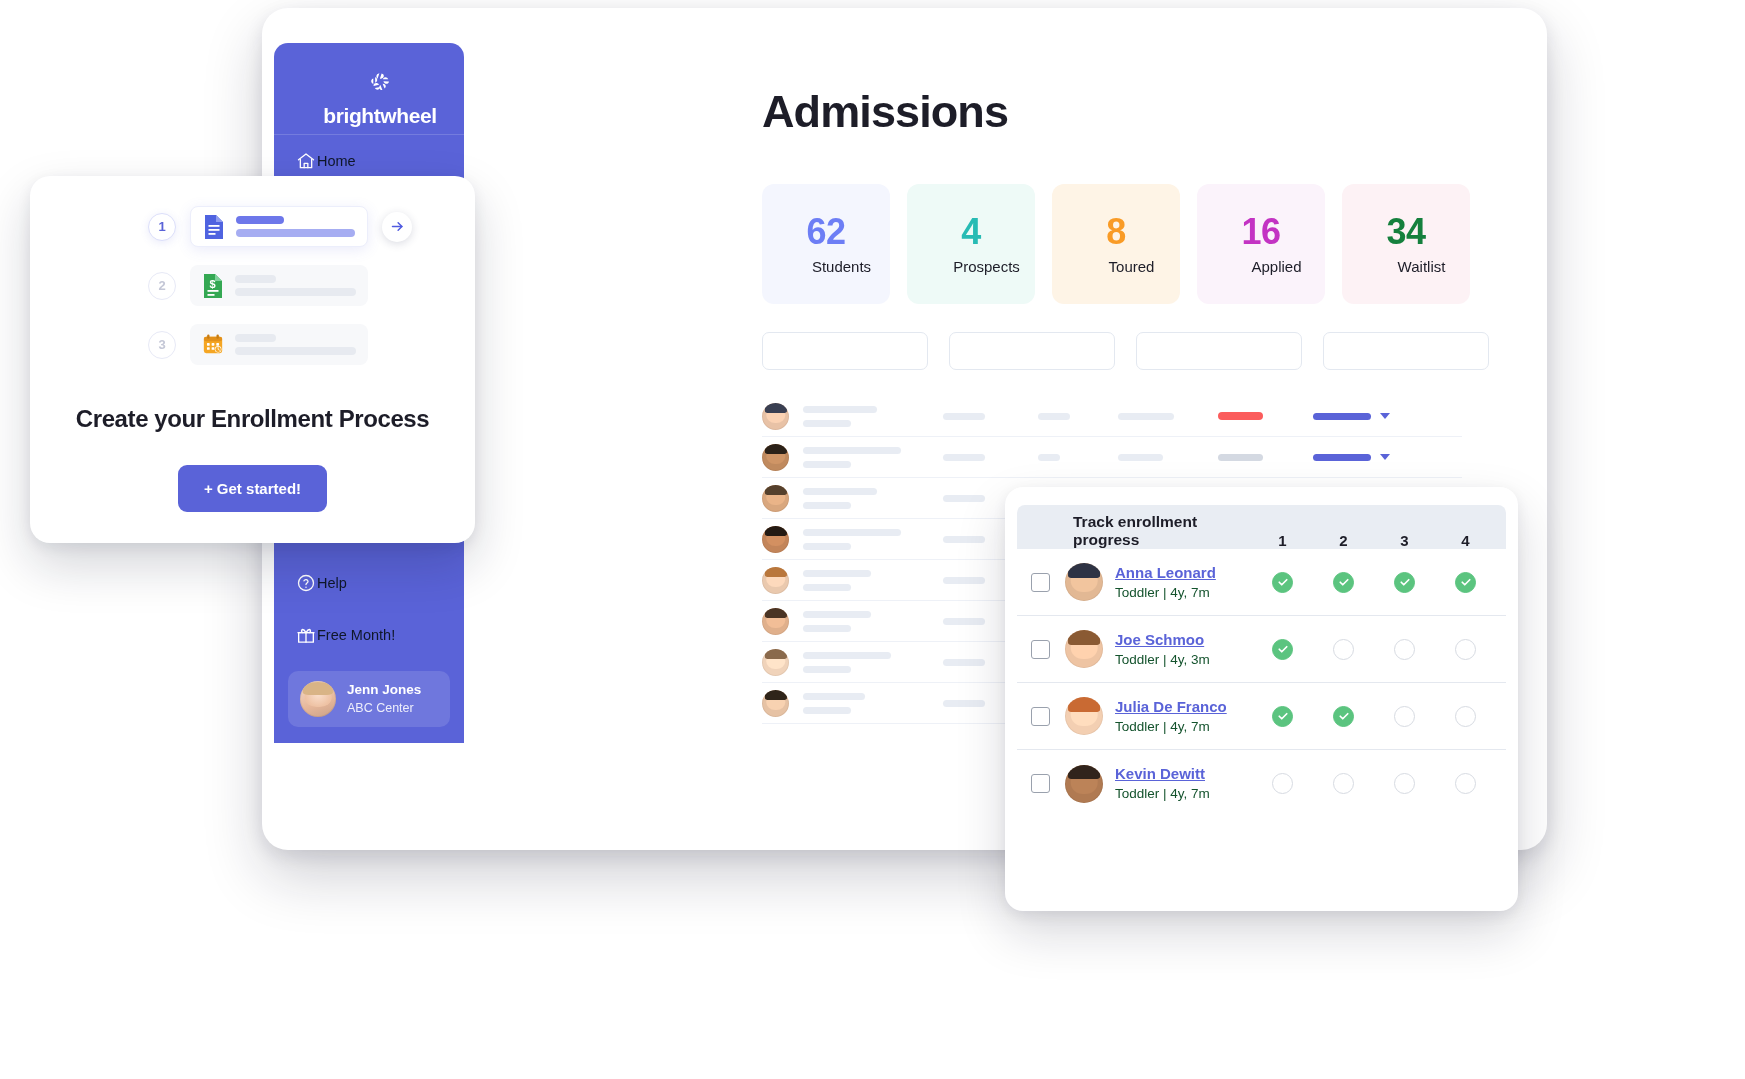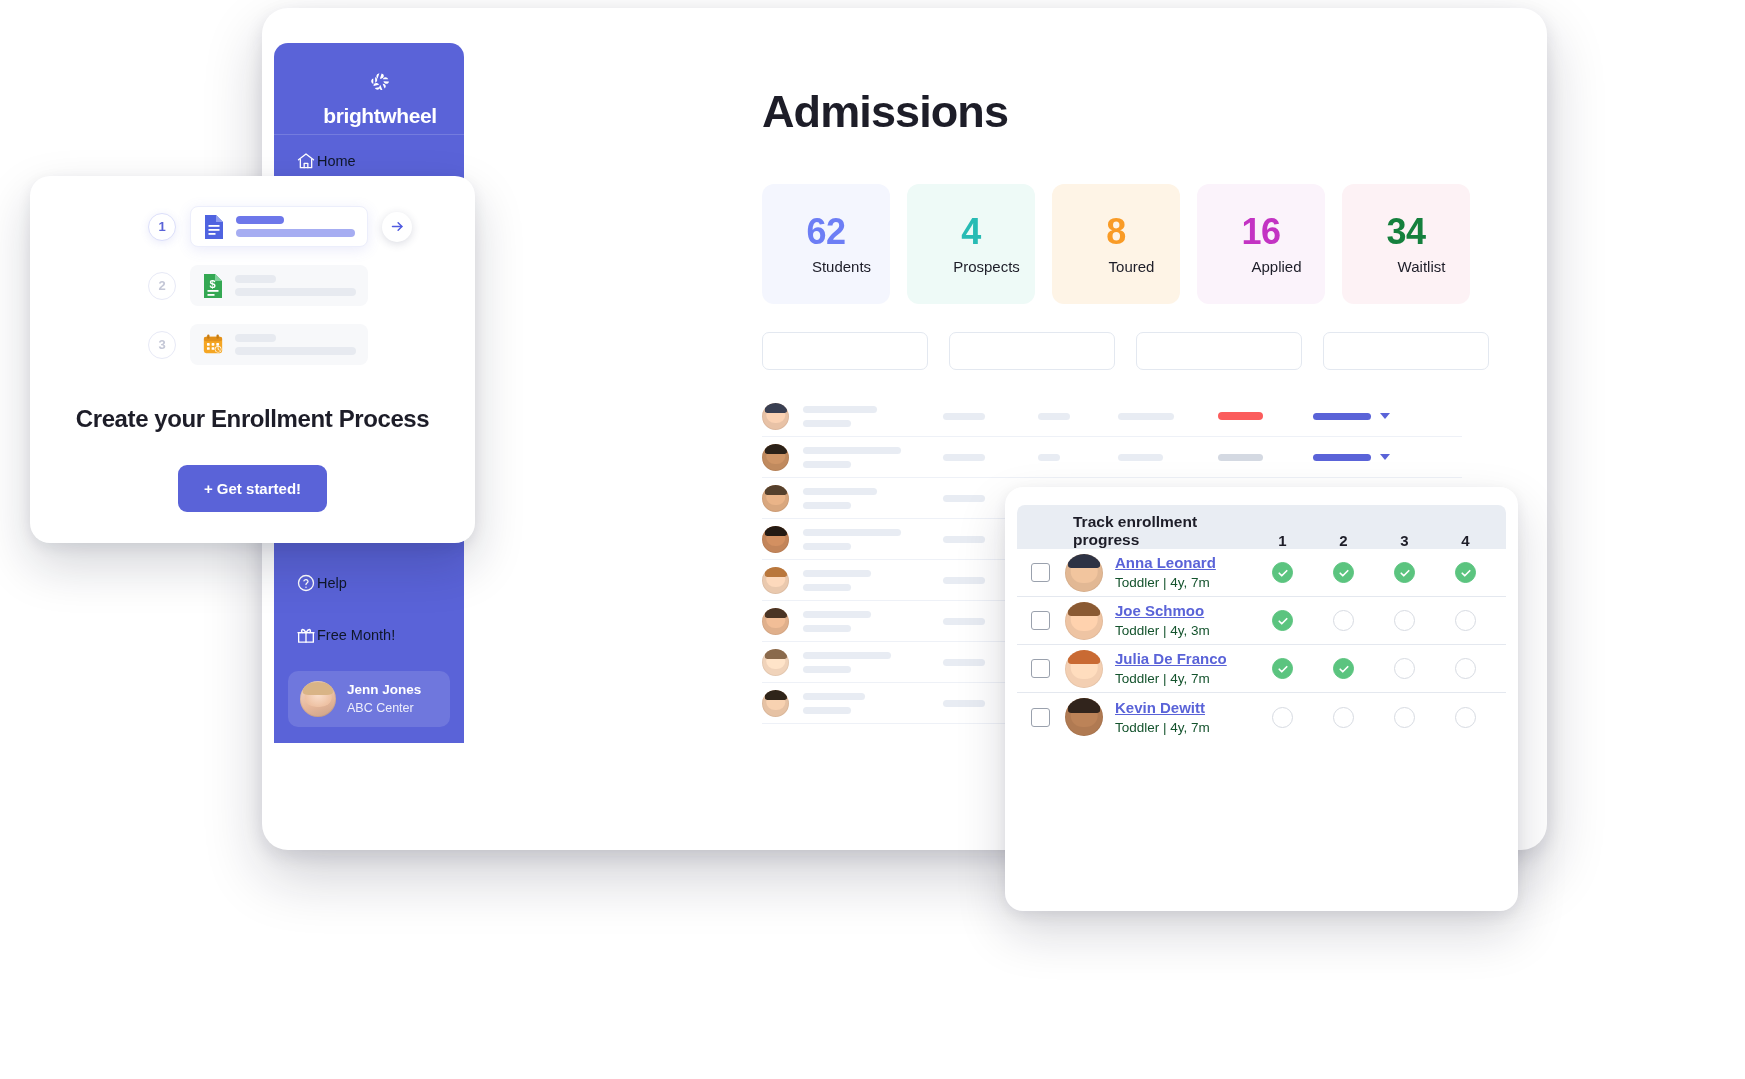--- a/index.html
+++ b/index.html
@@ -173,21 +173,21 @@
     overflow:hidden; padding:18px 0 0 0;
   }
   .pc-head {
     background:#e9edf3; height:44px; display:flex; align-items:flex-end;
     margin:0 12px; border-radius:8px 8px 0 0; padding-left:56px;
   }
   .pc-head-title { font-size:15.5px; font-weight:700; color:#1d1d28; }
   .pc-cols { display:flex; margin-left:auto; padding-right:10px; }
   .pc-col { width:61px; text-align:center; font-size:15px; font-weight:700; color:#1d1d28; }
   .pc-row {
-    display:flex; align-items:center; height:48px;
+    display:flex; align-items:center; height:67px;
     margin:0 12px; border-bottom:1px solid #e4e8ef; padding-left:14px;
   }
   .pc-row:last-child { border-bottom:none; }
   .chk {
     width:19px; height:19px; border:1.5px solid #9aa1ad; border-radius:3px;
     background:#fff; flex:0 0 auto; margin-right:15px; cursor:pointer;
   }
   .pc-av {
     width:38px; height:38px; border-radius:50%; flex:0 0 auto; margin-right:12px;
     position:relative; overflow:hidden; box-shadow: inset 0 0 0 1px rgba(0,0,0,0.05);

